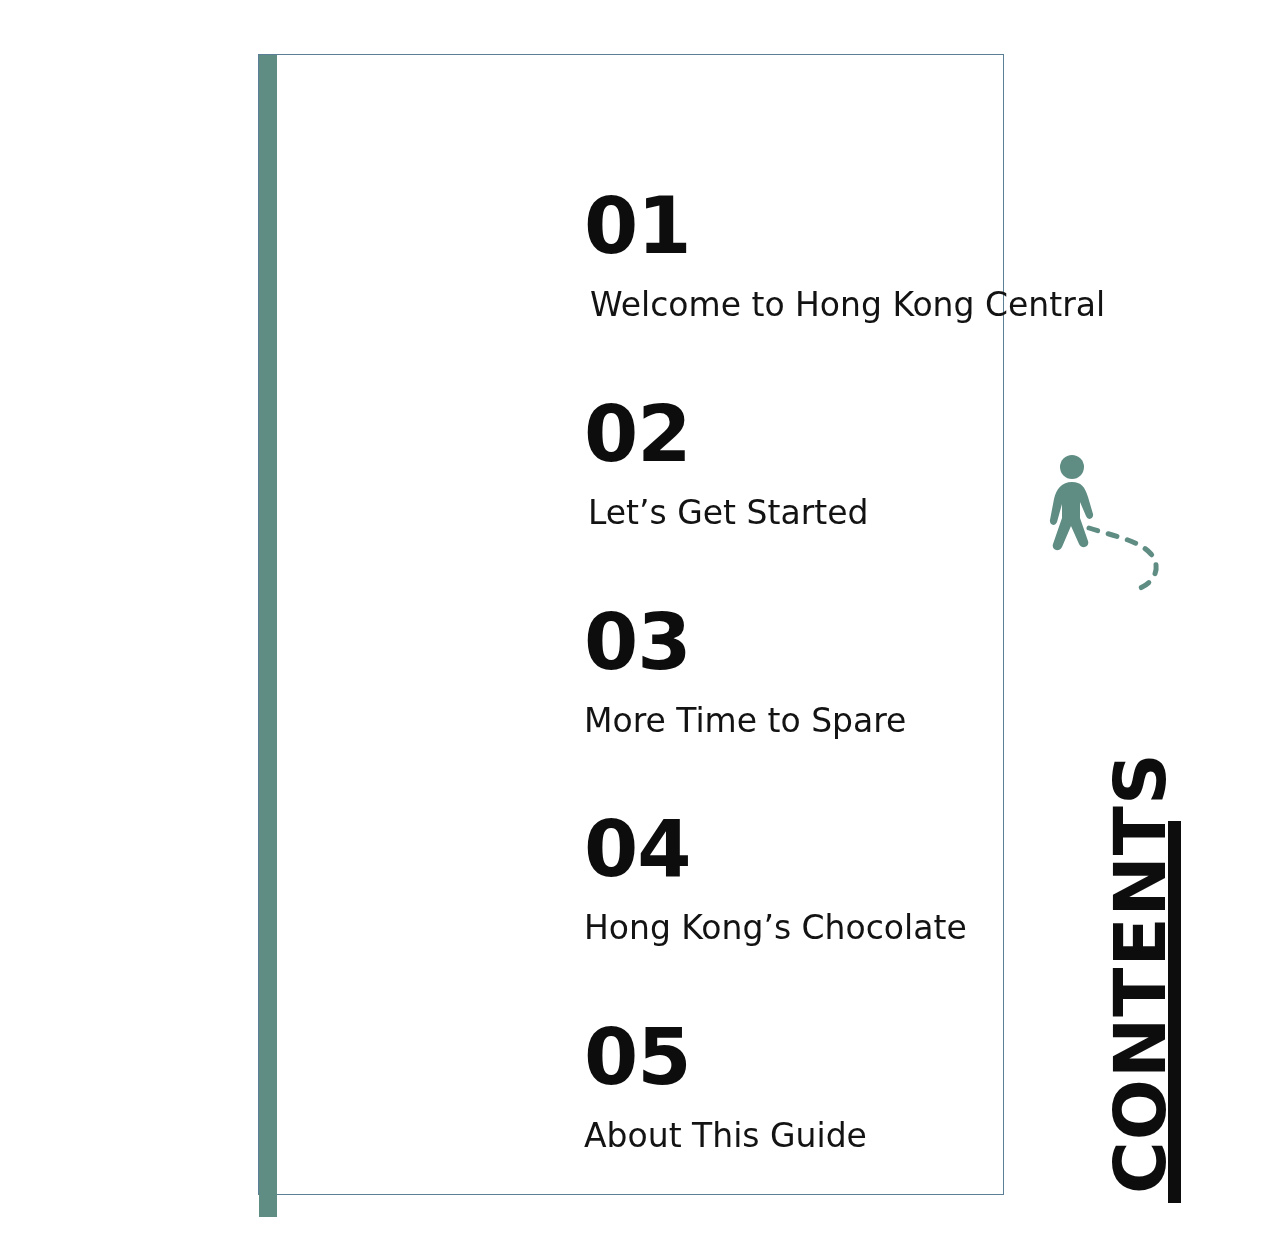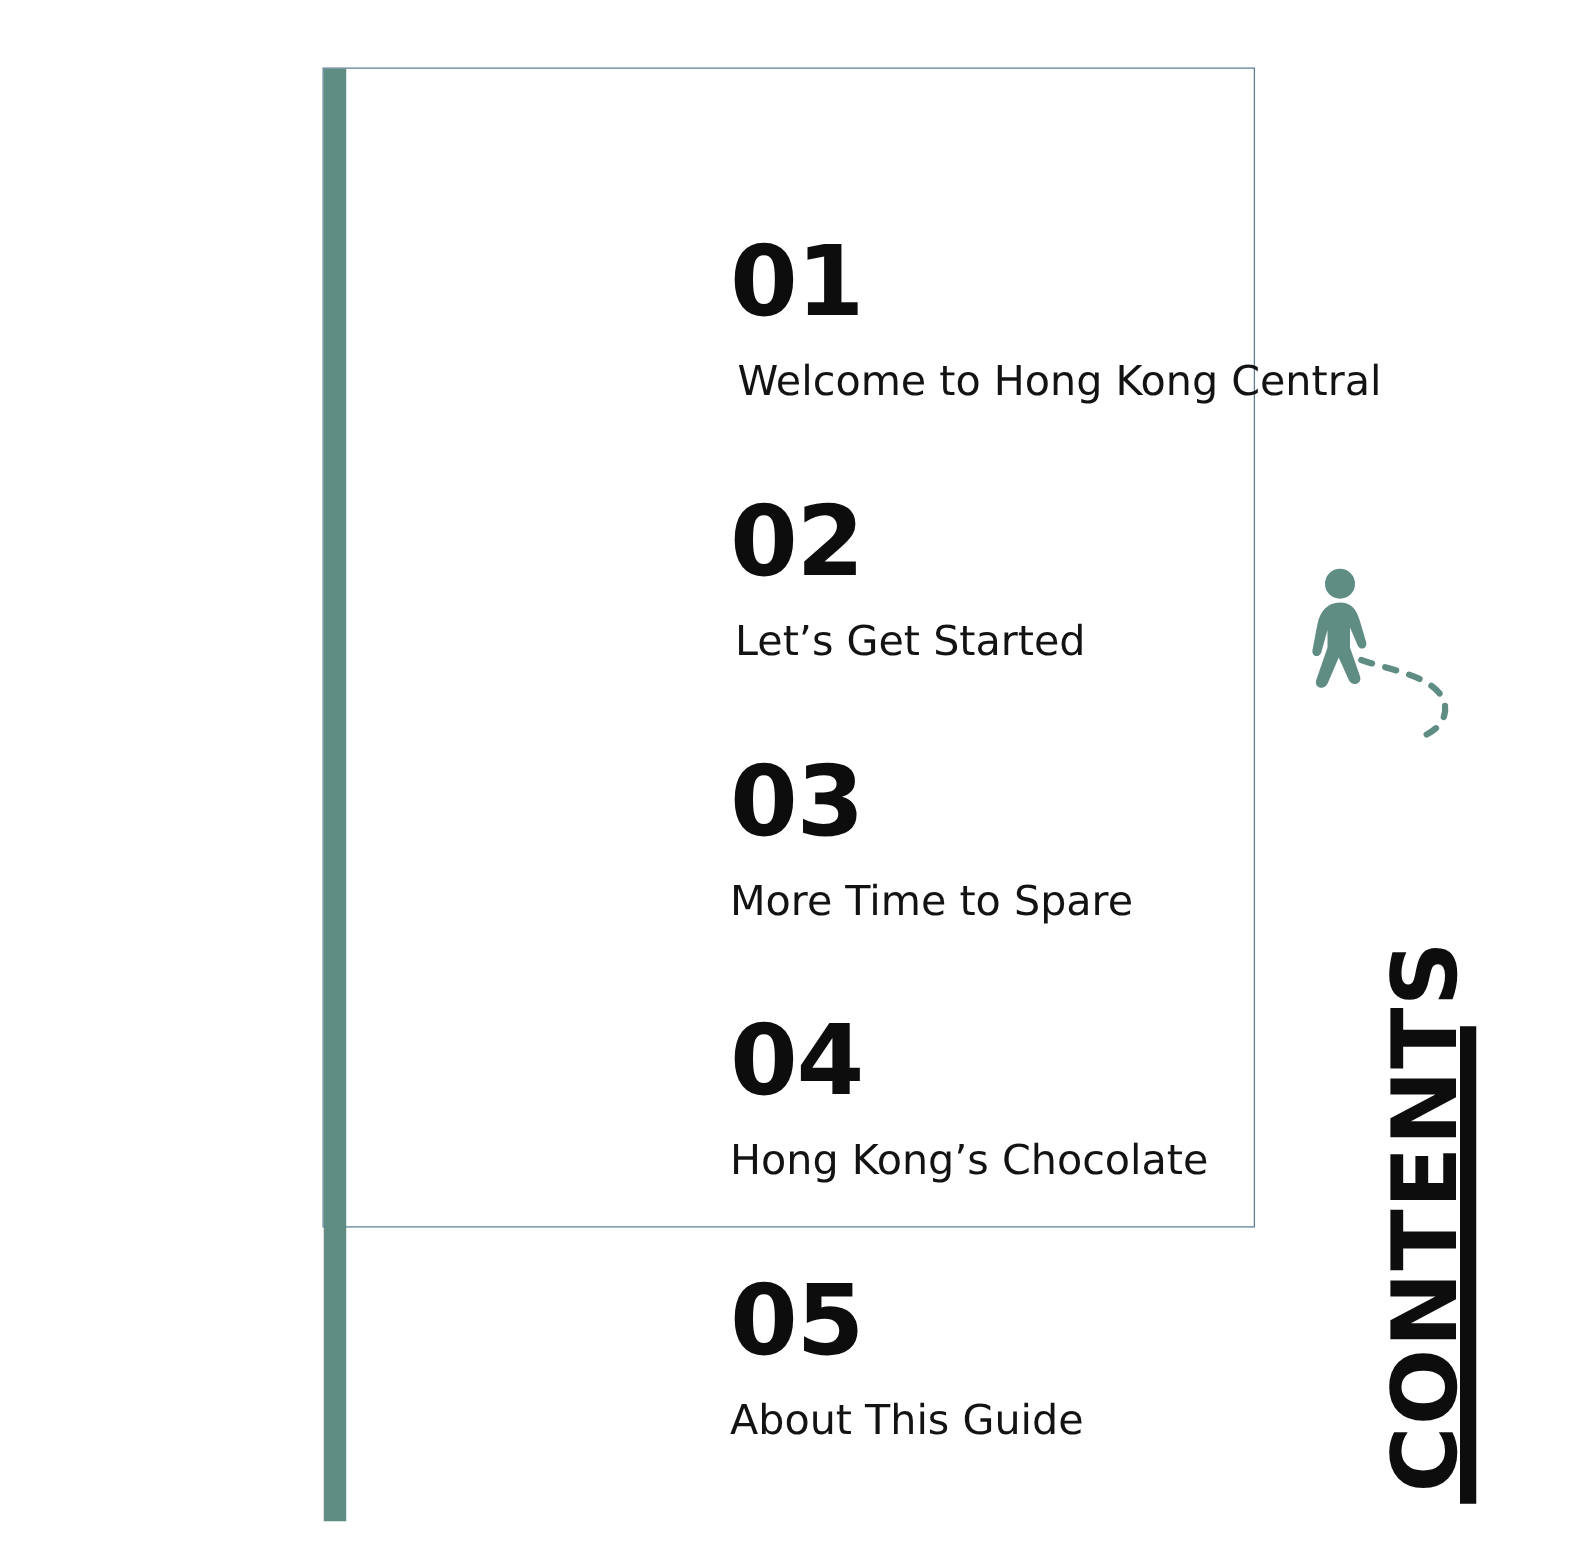--- a/index.html
+++ b/index.html
@@ -13,21 +13,21 @@
     font-family: "Liberation Sans", sans-serif;
     position: relative;
     overflow: hidden;
   }
 
   #page {
     position: absolute;
     left: 258px;
     top: 54px;
     width: 746px;
-    height: 928px;
+    height: 1141px;
     background: #ffffff;
     border: 1px solid #5a7f96;
     box-sizing: border-box;
   }
 
   #accent-bar {
     position: absolute;
     left: 260px;
     top: 56px;
     width: 18px;

